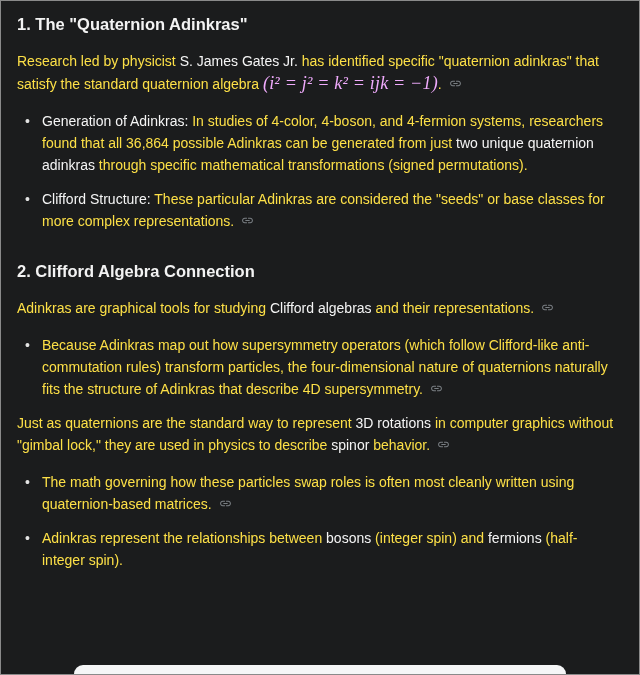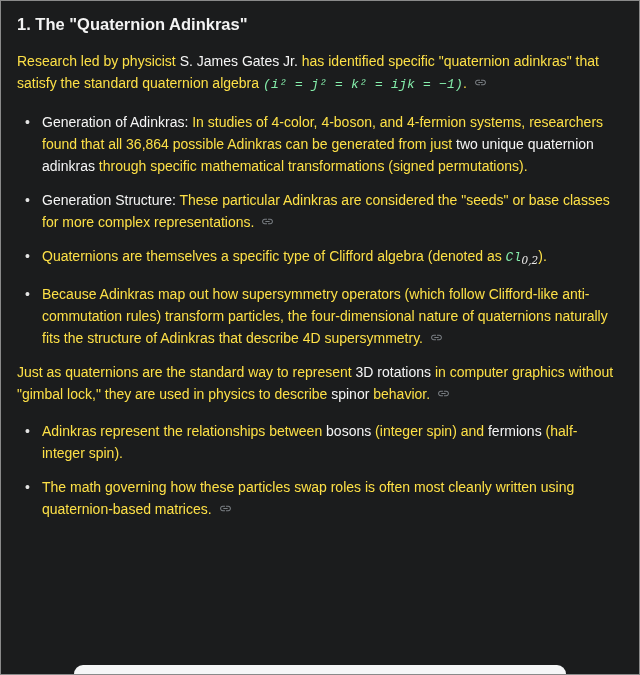--- a/index.html
+++ b/index.html
@@ -35,24 +35,24 @@
   ul.bullets li::before {
     content: "\2022";
     position: absolute;
     left: 0;
     top: 0;
     color: #e3e3e3;
   }
   .seg-plain { color: #fde047; }
   .seg-bold { font-weight: 400; color: #f5f5f5; }
   .seg-math {
-    font-family: Liberation Mono, monospace;
+    font-family: Liberation Serif, serif;
     font-style: italic;
-    font-size: 13px;
-    color: #86efac;
+    font-size: 18px;
+    color: #f0abfc;
     letter-spacing: 0.2px;
   }
   .seg-mathsub {
     font-family: "DejaVu Serif", serif;
     font-style: italic;
     font-size: 10.5px;
     vertical-align: -3px;
     color: #eceaea;
   }
   .cite-icon {
@@ -81,41 +81,44 @@
 
 <div class="page">
 
   <section>
     <h2 class="section-heading">1. The "Quaternion Adinkras"</h2>
     <p class="para"><span class="seg-plain">Research led by physicist </span><span class="seg-bold">S. James Gates Jr.</span><span class="seg-plain"> has identified specific "quaternion adinkras" that satisfy the standard quaternion algebra </span><span class="seg-math">(i² = j² = k² = ijk = −1)</span><span class="seg-plain">. </span><span class="cite-icon"><svg viewBox="0 0 24 24" width="13" height="13">
             <path fill="#9aa0a6" d="M3.9 12c0-1.71 1.39-3.1 3.1-3.1h4V7H7c-2.76 0-5 2.24-5 5s2.24 5 5 5h4v-1.9H7c-1.71 0-3.1-1.39-3.1-3.1zM8 13h8v-2H8v2zm9-6h-4v1.9h4c1.71 0 3.1 1.39 3.1 3.1s-1.39 3.1-3.1 3.1h-4V17h4c2.76 0 5-2.24 5-5s-2.24-5-5-5z"></path>
           </svg></span></p>
     <ul class="bullets">
       <li><span class="li-text"><span class="seg-bold">Generation of Adinkras:</span><span class="seg-plain"> In studies of 4-color, 4-boson, and 4-fermion systems, researchers found that all 36,864 possible Adinkras can be generated from just </span><span class="seg-bold">two unique quaternion adinkras</span><span class="seg-plain"> through specific mathematical transformations (signed permutations).</span></span></li>
-      <li><span class="li-text"><span class="seg-bold">Generation Structure:</span><span class="seg-plain"> These particular Adinkras are considered the "seeds" or base classes for more complex representations. </span><span class="cite-icon"><svg viewBox="0 0 24 24" width="13" height="13">
+      <li><span class="li-text"><span class="seg-bold">Clifford Structure:</span><span class="seg-plain"> These particular Adinkras are considered the "seeds" or base classes for more complex representations. </span><span class="cite-icon"><svg viewBox="0 0 24 24" width="13" height="13">
                 <path fill="#9aa0a6" d="M3.9 12c0-1.71 1.39-3.1 3.1-3.1h4V7H7c-2.76 0-5 2.24-5 5s2.24 5 5 5h4v-1.9H7c-1.71 0-3.1-1.39-3.1-3.1zM8 13h8v-2H8v2zm9-6h-4v1.9h4c1.71 0 3.1 1.39 3.1 3.1s-1.39 3.1-3.1 3.1h-4V17h4c2.76 0 5-2.24 5-5s-2.24-5-5-5z"></path>
               </svg></span></span></li>
     </ul>
   </section>
 
   <section>
+    <h2 class="section-heading">2. Clifford Algebra Connection</h2>
+    <p class="para"><span class="seg-plain">Adinkras are graphical tools for studying </span><span class="seg-bold">Clifford algebras</span><span class="seg-plain"> and their representations. </span><span class="cite-icon"><svg viewBox="0 0 24 24" width="13" height="13">
+            <path fill="#9aa0a6" d="M3.9 12c0-1.71 1.39-3.1 3.1-3.1h4V7H7c-2.76 0-5 2.24-5 5s2.24 5 5 5h4v-1.9H7c-1.71 0-3.1-1.39-3.1-3.1zM8 13h8v-2H8v2zm9-6h-4v1.9h4c1.71 0 3.1 1.39 3.1 3.1s-1.39 3.1-3.1 3.1h-4V17h4c2.76 0 5-2.24 5-5s-2.24-5-5-5z"></path>
+          </svg></span></p>
     <ul class="bullets">
-      <li><span class="li-text"><span class="seg-plain">Quaternions are themselves a specific type of Clifford algebra (denoted as </span><span class="seg-math">Cl</span><span class="seg-mathsub">0,2</span><span class="seg-plain">).</span></span></li>
       <li><span class="li-text"><span class="seg-plain">Because Adinkras map out how supersymmetry operators (which follow Clifford-like anti-commutation rules) transform particles, the four-dimensional nature of quaternions naturally fits the structure of Adinkras that describe 4D supersymmetry. </span><span class="cite-icon"><svg viewBox="0 0 24 24" width="13" height="13">
                 <path fill="#9aa0a6" d="M3.9 12c0-1.71 1.39-3.1 3.1-3.1h4V7H7c-2.76 0-5 2.24-5 5s2.24 5 5 5h4v-1.9H7c-1.71 0-3.1-1.39-3.1-3.1zM8 13h8v-2H8v2zm9-6h-4v1.9h4c1.71 0 3.1 1.39 3.1 3.1s-1.39 3.1-3.1 3.1h-4V17h4c2.76 0 5-2.24 5-5s-2.24-5-5-5z"></path>
               </svg></span></span></li>
     </ul>
   </section>
 
   <section>
     <p class="para"><span class="seg-plain">Just as quaternions are the standard way to represent </span><span class="seg-bold">3D rotations</span><span class="seg-plain"> in computer graphics without "gimbal lock," they are used in physics to describe </span><span class="seg-bold">spinor</span><span class="seg-plain"> behavior. </span><span class="cite-icon"><svg viewBox="0 0 24 24" width="13" height="13">
             <path fill="#9aa0a6" d="M3.9 12c0-1.71 1.39-3.1 3.1-3.1h4V7H7c-2.76 0-5 2.24-5 5s2.24 5 5 5h4v-1.9H7c-1.71 0-3.1-1.39-3.1-3.1zM8 13h8v-2H8v2zm9-6h-4v1.9h4c1.71 0 3.1 1.39 3.1 3.1s-1.39 3.1-3.1 3.1h-4V17h4c2.76 0 5-2.24 5-5s-2.24-5-5-5z"></path>
           </svg></span></p>
     <ul class="bullets">
-      <li><span class="li-text"><span class="seg-plain">Adinkras represent the relationships between </span><span class="seg-bold">bosons</span><span class="seg-plain"> (integer spin) and </span><span class="seg-bold">fermions</span><span class="seg-plain"> (half-integer spin).</span></span></li>
       <li><span class="li-text"><span class="seg-plain">The math governing how these particles swap roles is often most cleanly written using quaternion-based matrices. </span><span class="cite-icon"><svg viewBox="0 0 24 24" width="13" height="13">
                 <path fill="#9aa0a6" d="M3.9 12c0-1.71 1.39-3.1 3.1-3.1h4V7H7c-2.76 0-5 2.24-5 5s2.24 5 5 5h4v-1.9H7c-1.71 0-3.1-1.39-3.1-3.1zM8 13h8v-2H8v2zm9-6h-4v1.9h4c1.71 0 3.1 1.39 3.1 3.1s-1.39 3.1-3.1 3.1h-4V17h4c2.76 0 5-2.24 5-5s-2.24-5-5-5z"></path>
               </svg></span></span></li>
+      <li><span class="li-text"><span class="seg-plain">Adinkras represent the relationships between </span><span class="seg-bold">bosons</span><span class="seg-plain"> (integer spin) and </span><span class="seg-bold">fermions</span><span class="seg-plain"> (half-integer spin).</span></span></li>
     </ul>
   </section>
 
   <div class="input-bar"></div>
 </div>
 
 </body></html>

